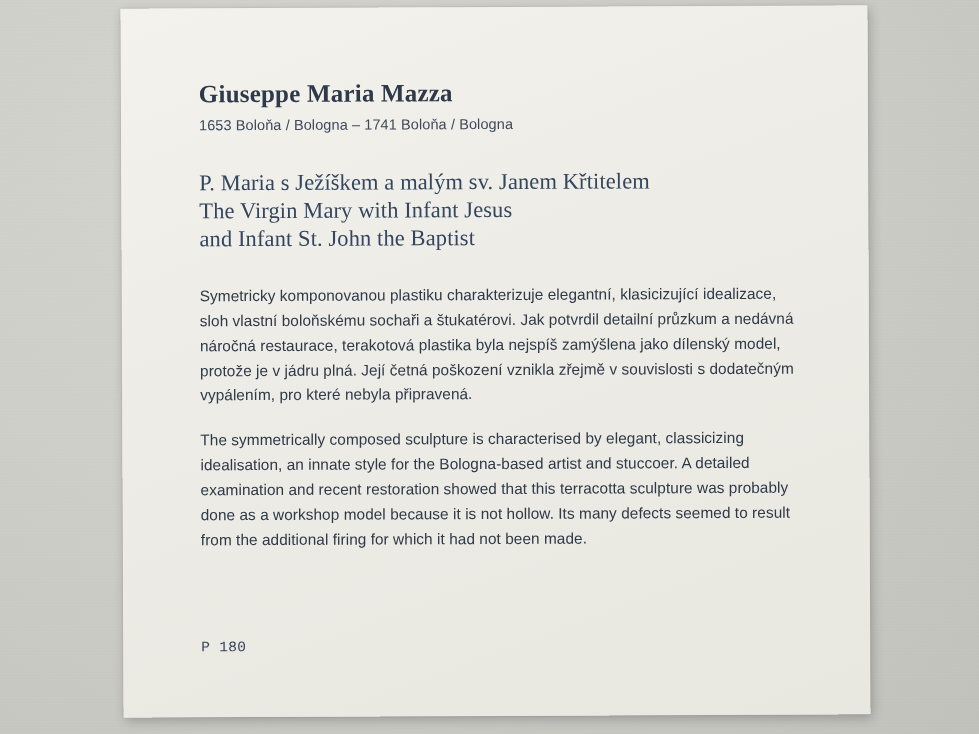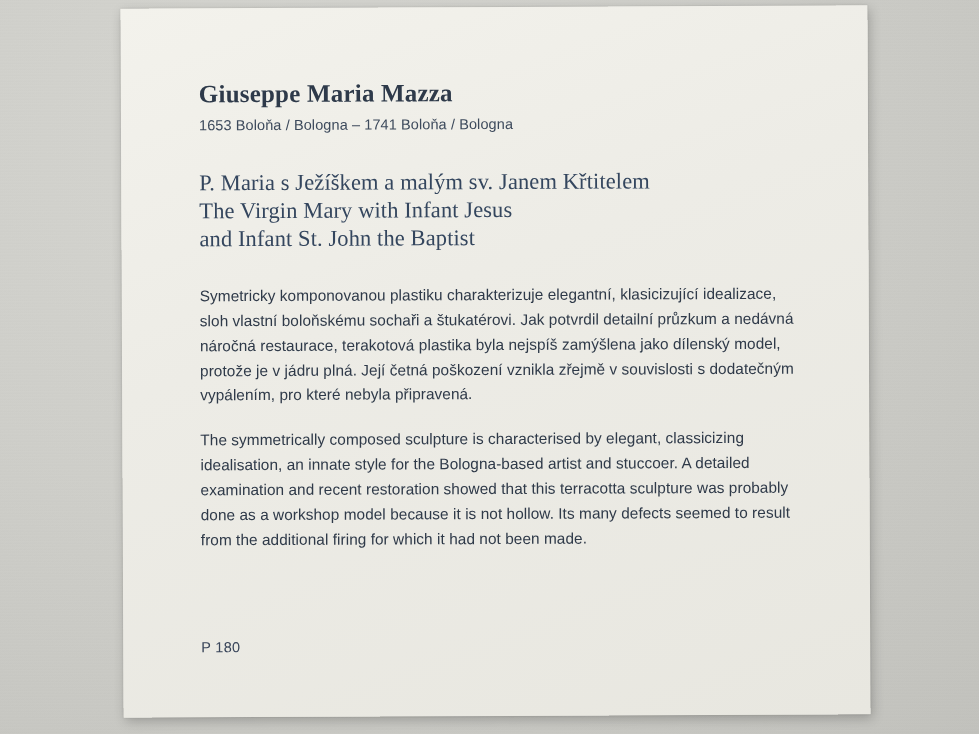--- a/index.html
+++ b/index.html
@@ -84,21 +84,21 @@
     margin: 0 0 20px 0;
     letter-spacing: 0.05px;
   }
   .body-par.en {
     margin-bottom: 0;
   }
   .inv-number {
     position: absolute;
     left: 78px;
     top: 631px;
-    font-family: Liberation Sans, sans-serif;
+    font-family: Liberation Mono, monospace;
     font-size: 14.5px;
     color: #39455a;
     letter-spacing: 0.3px;
   }
 </style>
 </head>
 <body>
 
 <div id="wall"></div>
 

